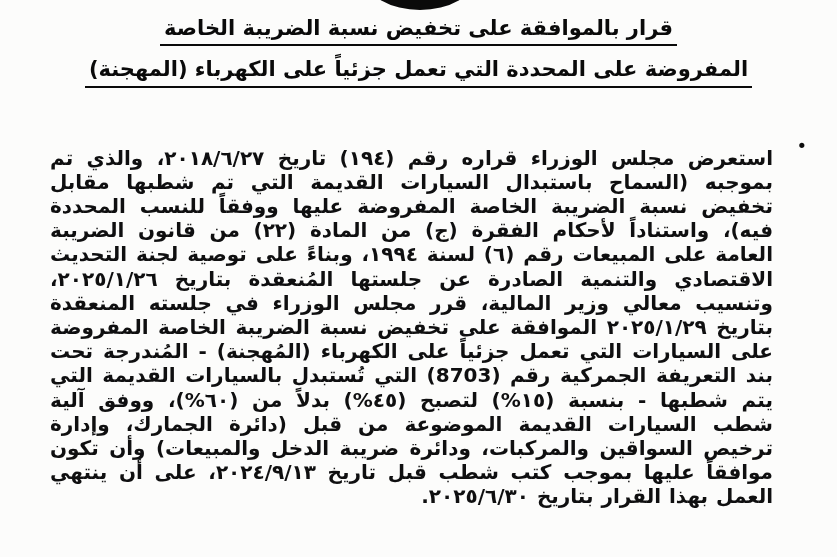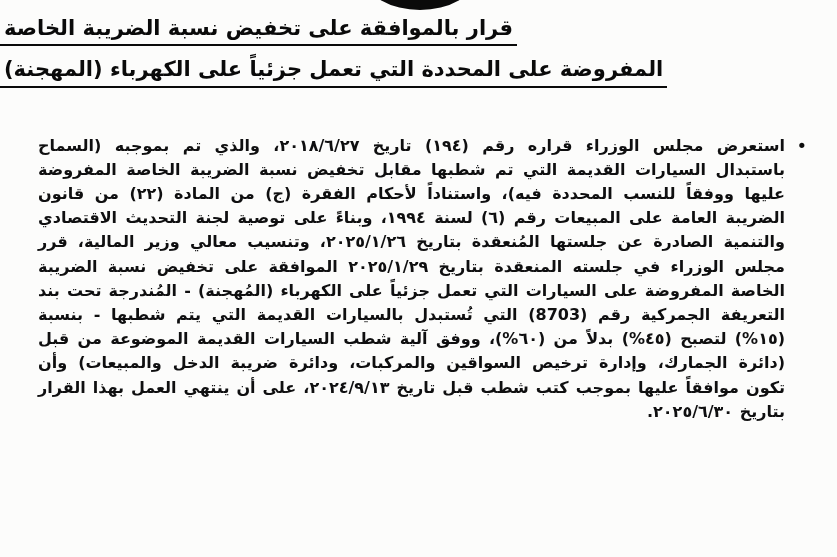--- a/index.html
+++ b/index.html
@@ -24,21 +24,21 @@
     left: 366px;
     width: 108px;
     height: 63px;
     background: #0a0a0a;
     border-radius: 50%;
   }
   .title-block {
     padding-top: 15px;
     display: flex;
     flex-direction: column;
-    align-items: flex-end;
+    align-items: center;
     gap: 10px;
   }
   .title-line {
     display: inline-block;
     font-size: 21px;
     font-weight: 800;
     color: #0a0a0a;
     line-height: 1.25;
     border-bottom: 2.5px solid #0a0a0a;
     padding: 0 4px 3px 4px;
@@ -56,23 +56,23 @@
   .bullet {
     flex: 0 0 auto;
     width: 22px;
     font-size: 18px;
     line-height: 24px;
     color: #0d0d0d;
     text-align: right;
   }
   .paragraph {
     flex: 1 1 auto;
-    margin: 0;
+    margin: 12px;
     color: #0f0f10;
-    font-size: 16px;
+    font-size: 20px;
     font-weight: 700;
     line-height: 24.2px;
     text-align: justify;
     text-justify: inter-word;
     word-spacing: 1px;
   }
 </style>
 </head>
 <body>
 

